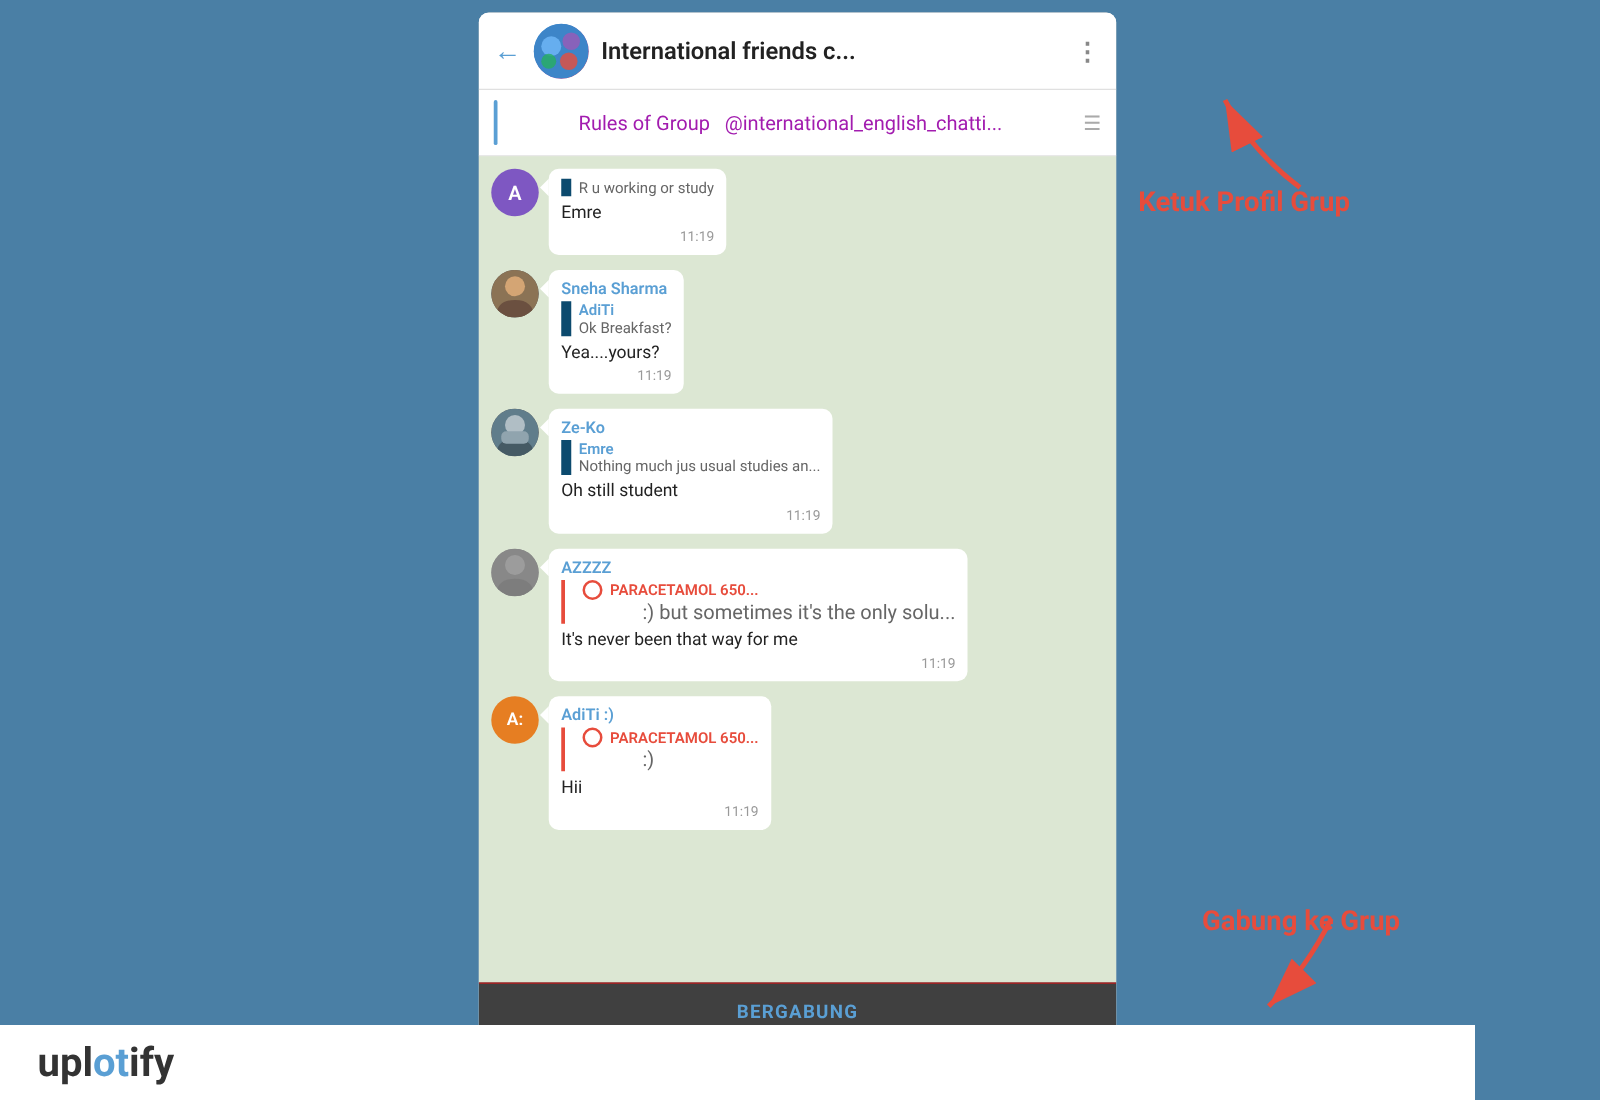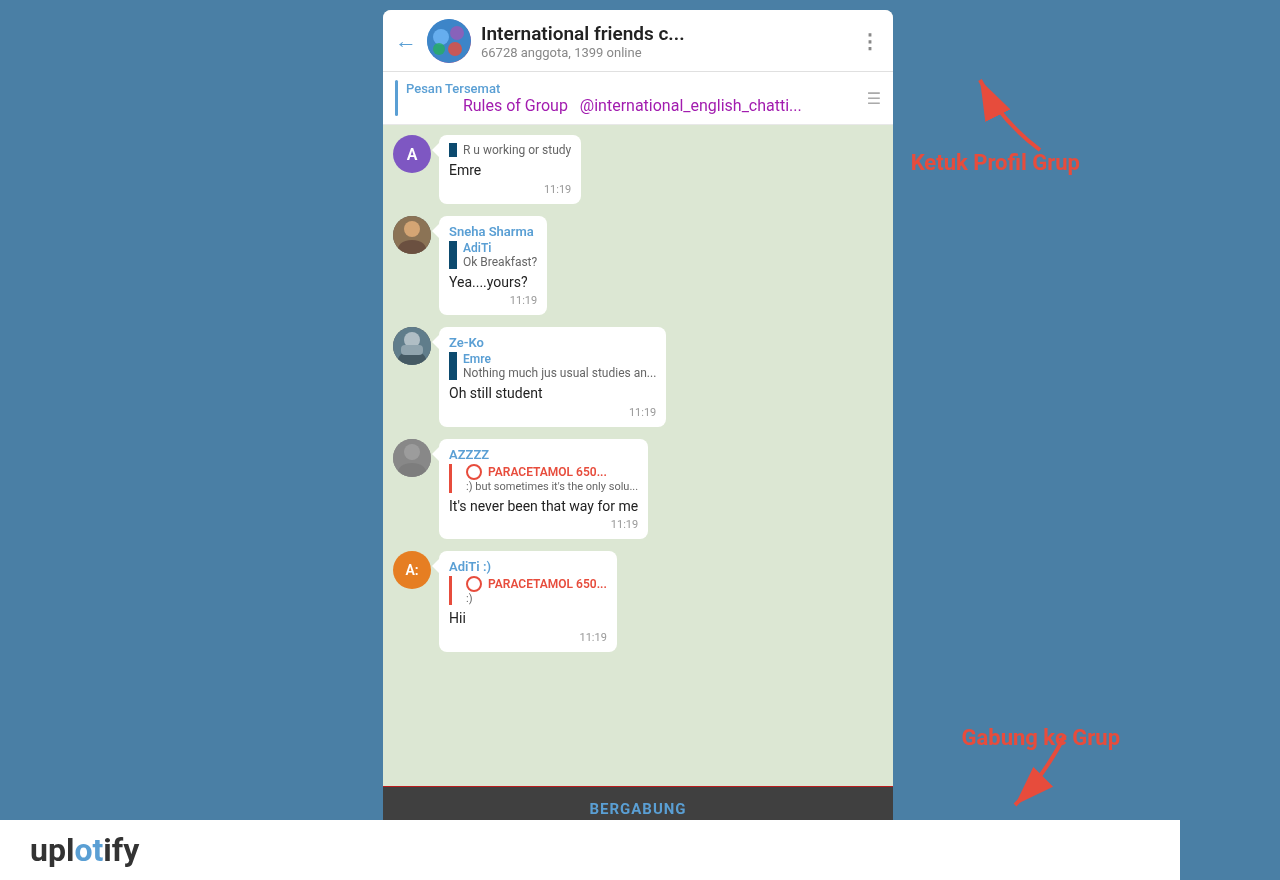--- a/index.html
+++ b/index.html
@@ -232,26 +232,27 @@
       vertical-align: middle;
     }
 
     .link-title {
       font-size: 12px;
       color: #e74c3c;
       font-weight: 600;
     }
 
     .link-desc {
-      font-size: 11px;
+      font-size: 16px;
       color: #666;
       white-space: nowrap;
       overflow: hidden;
       text-overflow: ellipsis;
       max-width: 280px;
+      margin-left: 48px;
     }
 
     
     .bottom-bar {
       background: #404040;
       padding: 12px;
       text-align: center;
       border-top: 1px solid #b91c1c;
     }
 
@@ -310,29 +311,27 @@
       <svg width="44" height="44" viewBox="0 0 44 44">
         <circle cx="22" cy="22" r="22" fill="#3d85c8"></circle>
         <circle cx="14" cy="18" r="8" fill="#6ab3f3" opacity="0.9"></circle>
         <circle cx="30" cy="14" r="7" fill="#9b59b6" opacity="0.8"></circle>
         <circle cx="28" cy="30" r="7" fill="#e74c3c" opacity="0.8"></circle>
         <circle cx="12" cy="30" r="6" fill="#27ae60" opacity="0.8"></circle>
       </svg>
     </div>
     <div class="group-info">
       <div class="group-name">International friends c...</div>
-      <div class="group-members">66728 anggota, 1399 online</div>
     </div>
     <span class="more-icon">⋮</span>
   </div>
 
   <div class="pinned-message">
     <div class="pinned-bar"></div>
     <div class="pinned-content">
-      <div class="pinned-title">Pesan Tersemat</div>
       <div class="pinned-subtitle">
         <span>Rules of Group</span>
         &nbsp;
         <span>@international_english_chatti...</span>
       </div>
     </div>
     <span class="pinned-menu-icon">☰</span>
   </div>
 
   <div class="messages-area">

